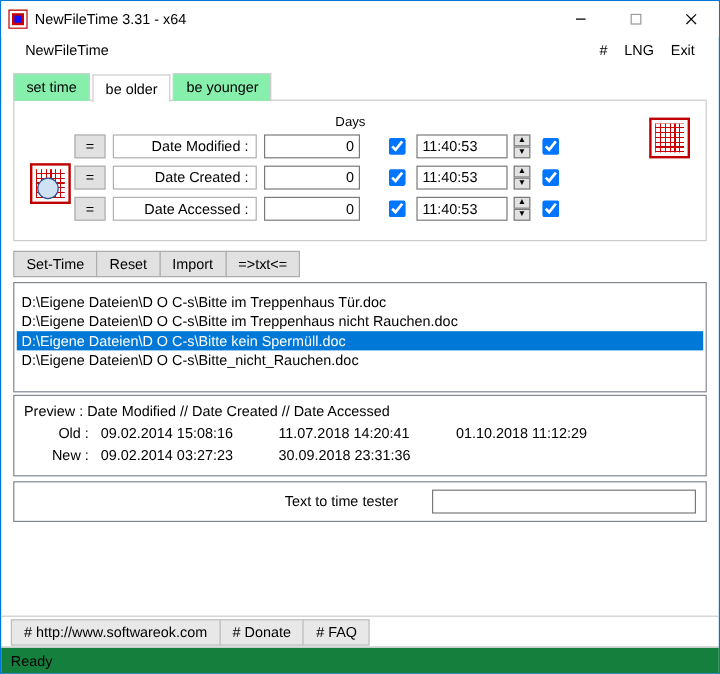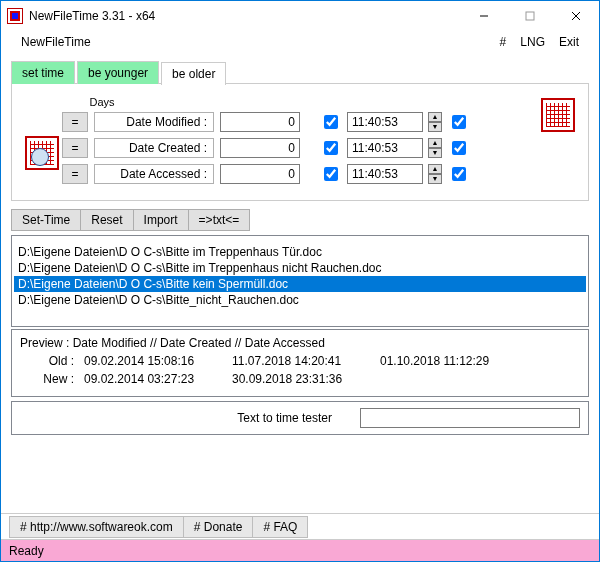--- a/index.html
+++ b/index.html
@@ -70,21 +70,20 @@
   }
   .tab.active { background: #fff; border-color:#ccc; position:relative; top:1px;}
   .tab-panel {
     border: 1px solid #ccc;
     padding: 12px 10px 10px 10px;
     margin-top: -1px;
   }
   .days-header {
     display: flex;
     margin-bottom: 4px;
-    flex-direction: column;
   }
   .days-header .sp { width: 190px;}
   .days-header .label { width: 80px; text-align:center; font-size:11px;}
   .row {
     display: flex;
     align-items: center;
     margin-bottom: 6px;
     gap: 6px;
   }
   .eqbtn {
@@ -213,21 +212,21 @@
     padding: 0 10px;
     display:flex; align-items:center;
     background:#e8e8e8;
     margin: 0 0 0 -1px;
   }
   .bbtn:first-child{ margin-left:8px;}
   .statusbar {
     border-top:1px solid #ccc;
     height:22px; display:flex; align-items:center;
     padding: 0 8px;
-    background:#f9a8d4;
+    background:#15803d;
     font-size:12px;
   }
   .panel-flex{ display:flex; align-items:flex-start;}
   .panel-left-icon{ width:40px; display:flex; align-items:center; justify-content:center; padding-top:40px;}
   .panel-right-icon{ width:40px; display:flex; align-items:flex-start; justify-content:center; padding-top:2px;}
   .panel-middle{ flex:1;}
 </style>
 </head>
 <body>
 
@@ -268,22 +267,22 @@
       <span>#</span>
       <span>LNG</span>
       <span>Exit</span>
     </div>
   </div>
 
   <div class="content">
 
     <div class="tabs">
       <div class="tab">set time</div>
+      <div class="tab active">be older</div>
       <div class="tab">be younger</div>
-      <div class="tab active">be older</div>
     </div>
 
     <div class="tab-panel">
       <div class="panel-flex">
         <div class="panel-left-icon">
           <span class="iconbox wclock"></span>
         </div>
         <div class="panel-middle">
           <div class="days-header">
             <div class="sp"></div>

